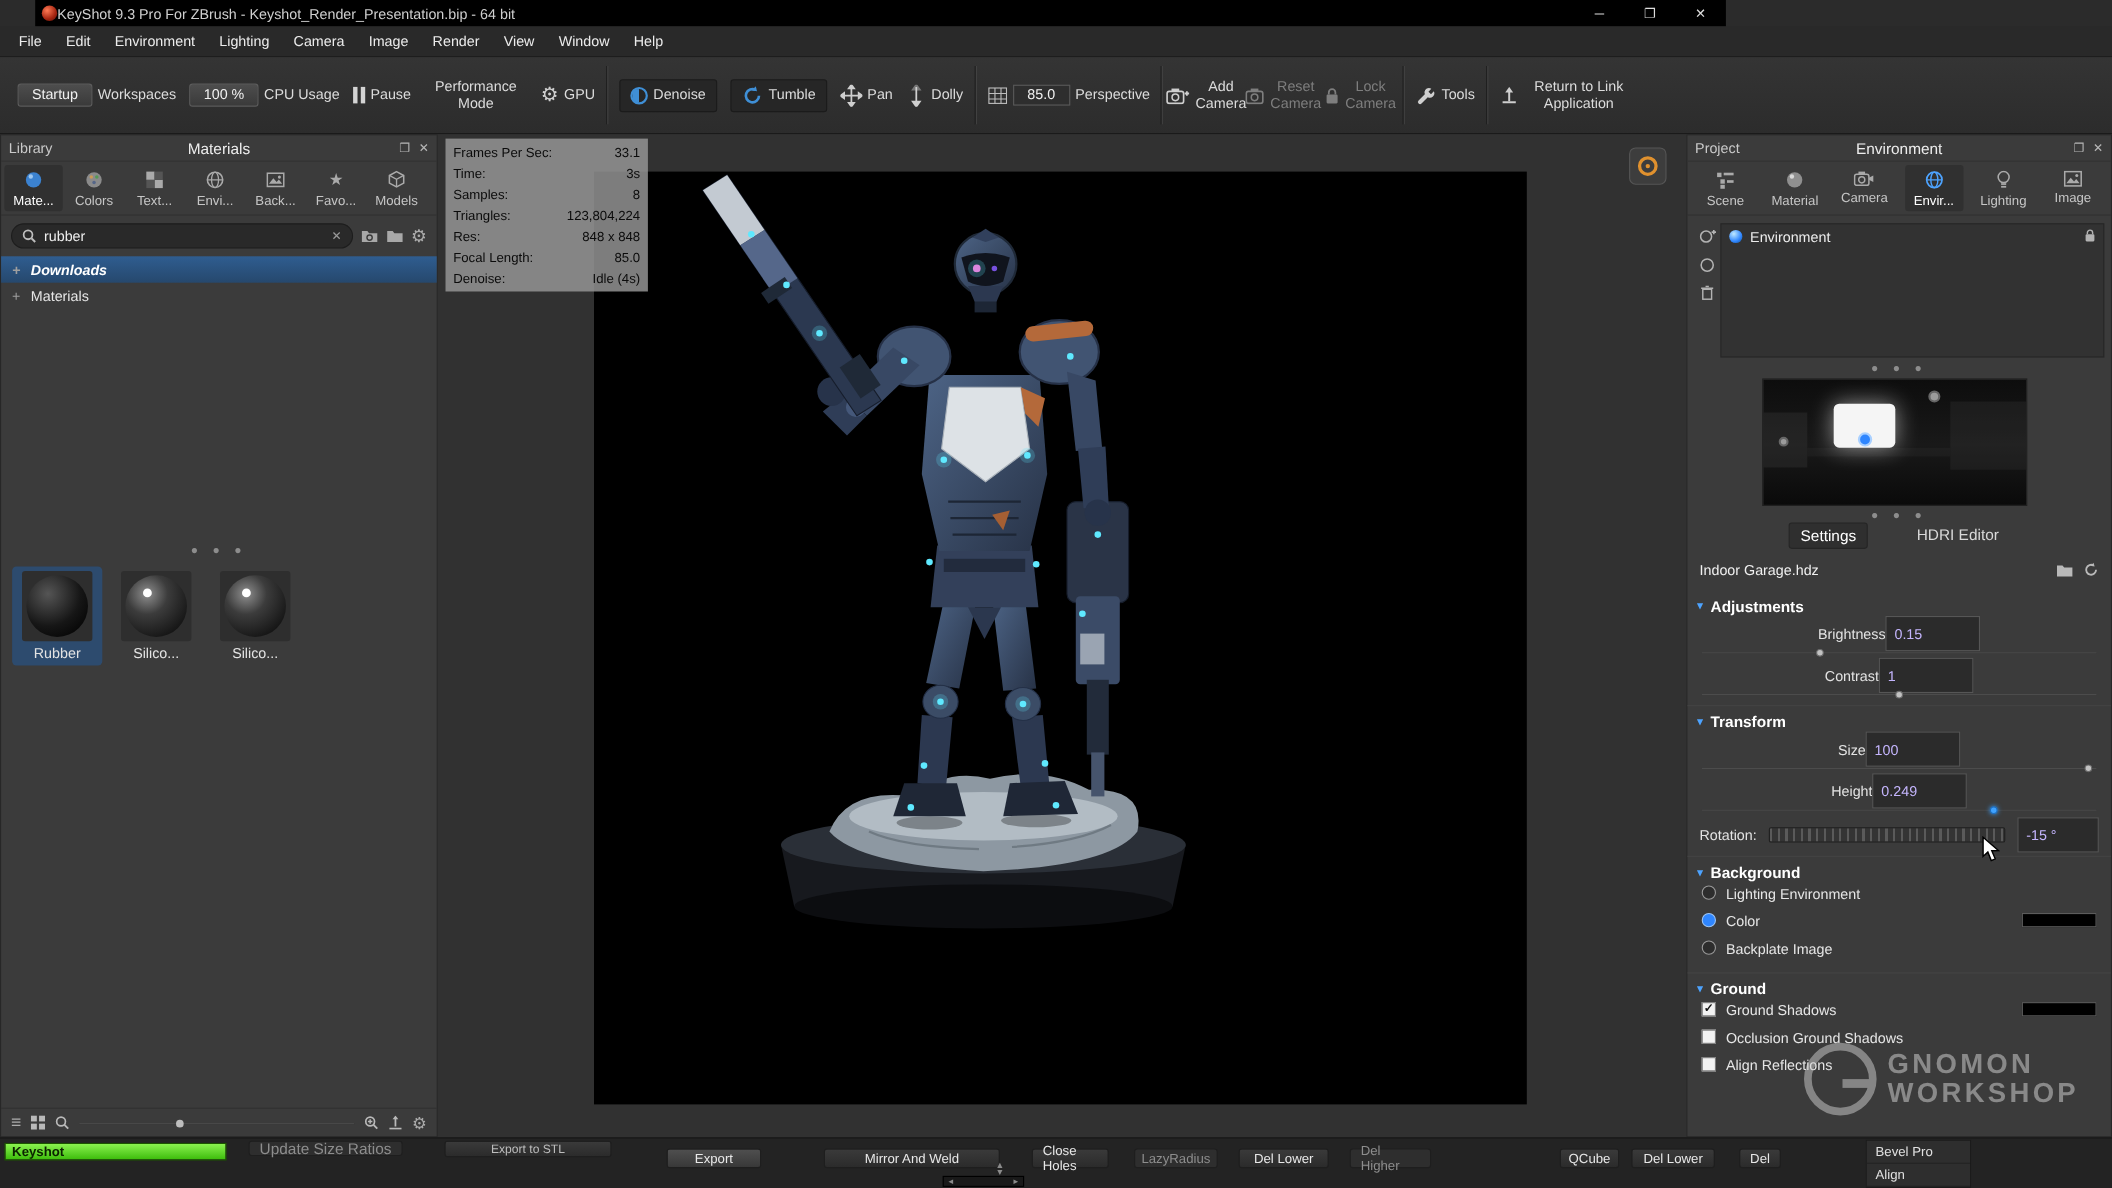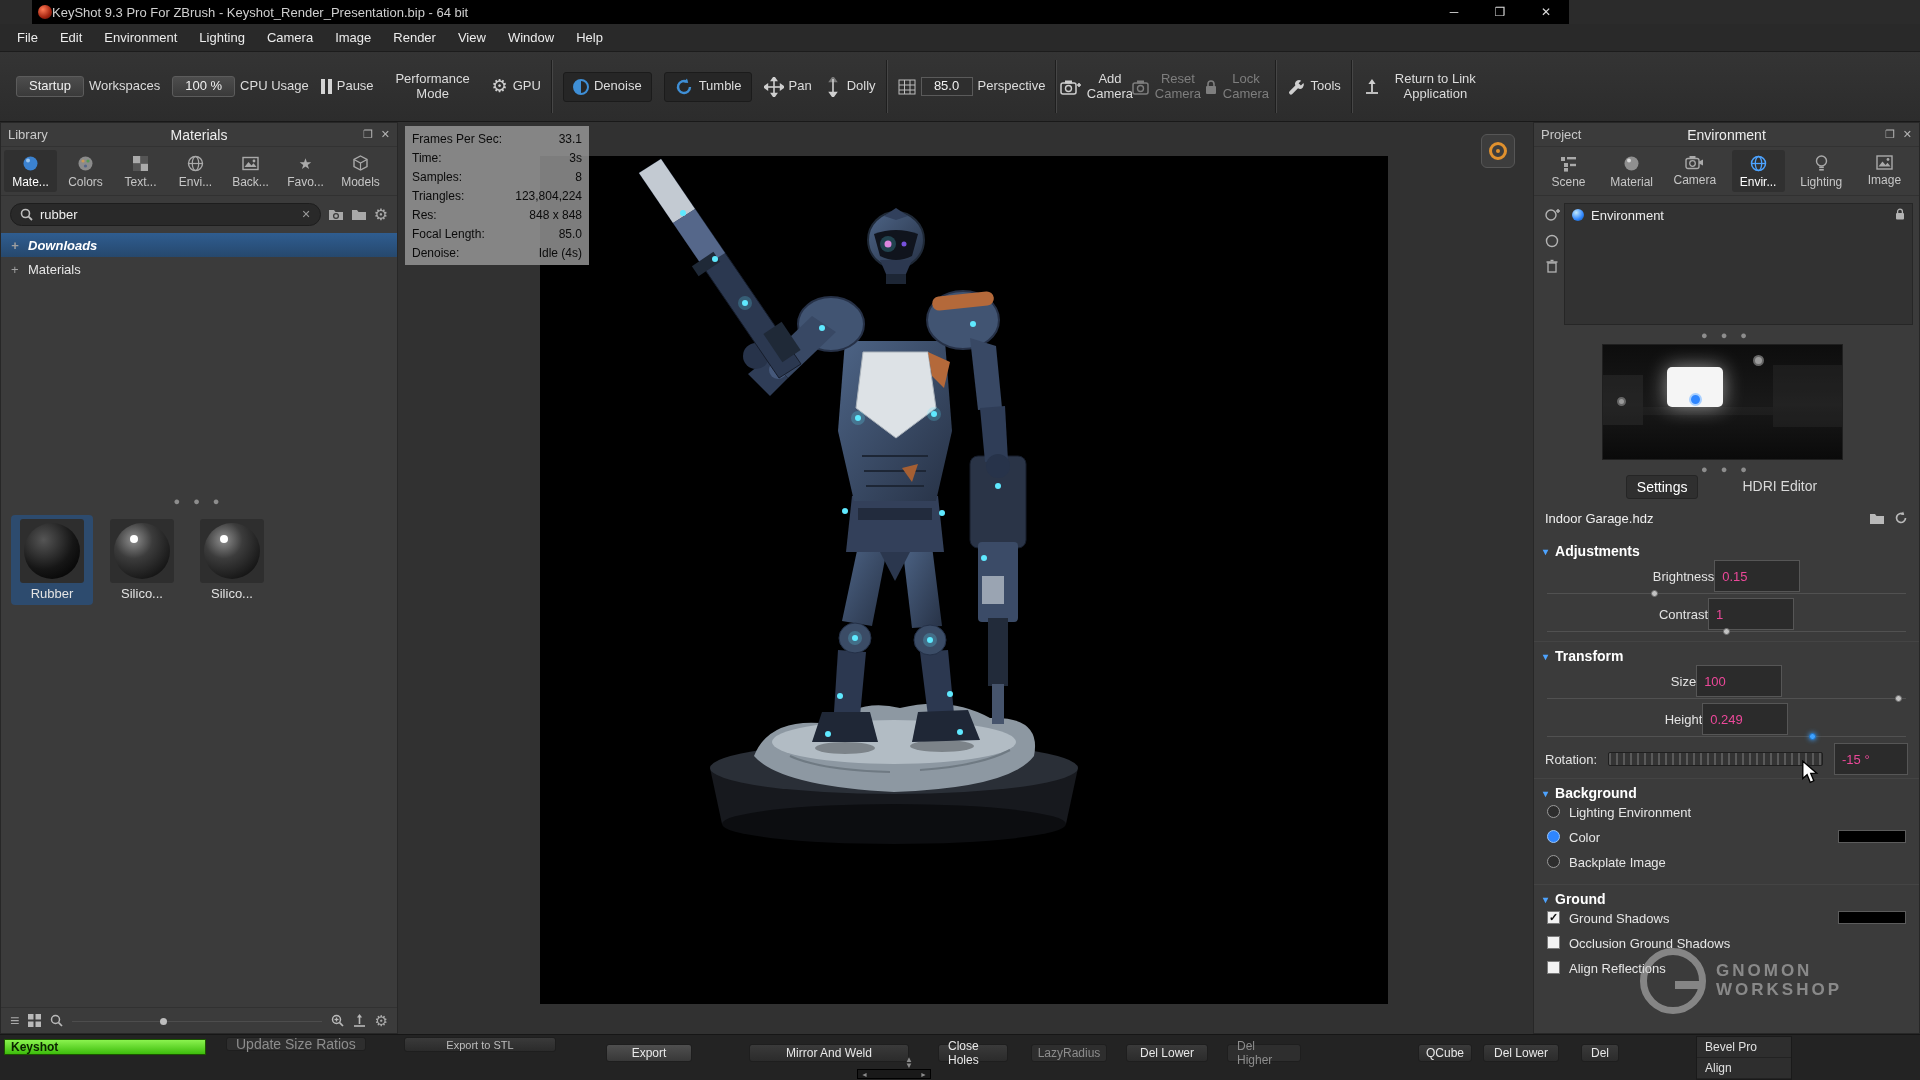--- a/index.html
+++ b/index.html
@@ -108,21 +108,21 @@
   .file-row { position:absolute; left:0; right:0; top:384px; display:flex; align-items:center; gap:9px;
     padding:0 11px; font-size:13px; color:#f0f0f0; height:22px; }
   .file-row .grow { flex:1; }
   .rp-sections { position:absolute; left:0; right:0; top:414px; }
   .sec-header { display:flex; align-items:center; gap:7px; padding:6px 9px 4px; font-size:14px; font-weight:bold; color:#fff;
     border-top:1px solid #444; margin-top:4px; }
   .sec-header .tri { color:#4da3ff; font-size:10px; }
   .sec-header:first-child { border-top:none; margin-top:0; }
   .prow { display:flex; align-items:center; justify-content:center; padding:0 11px; height:26px; font-size:13px; color:#e3e3e3; }
   .pfield { width:86px; height:32px; background:#2b2b2b; border:1px solid #565656; padding:0 7px;
-    display:flex; align-items:center; font-size:13px; color:#ec4899; }
+    display:flex; align-items:center; font-size:13px; color:#c4b5fd; }
   .ptrack { position:relative; height:10px; margin:0 13px 2px; }
   .ptrack .line { position:absolute; left:0; right:0; top:4px; height:1px; background:#242424; border-bottom:1px solid #515151; }
   .phandle { position:absolute; top:1px; width:7px; height:7px; margin-left:-4px; border-radius:50%; background:#c2c2c2; border:1px solid #6b6b6b; }
   .phandle.blue { background:#3fa2ff; border-color:#1d6dbd; box-shadow:0 0 5px #3fa2ff; }
   .dial { flex:1; height:14px; margin:0 11px; border:1px solid #1f1f1f; border-radius:2px;
     background:repeating-linear-gradient(90deg,#5a5a5a 0 2px,#343434 2px 7px); }
   .optrow { display:flex; align-items:flex-start; gap:9px; padding:0 13px; height:25px; font-size:13px; color:#e6e6e6; position:relative; }
   .radio { width:13px; height:13px; border-radius:50%; border:1px solid #9a9a9a; background:#2d2d2d; }
   .radio.sel { background:#2f86ff; border-color:#9cc5f5; }
   .cb { width:13px; height:13px; background:#f2f2f2; border:1px solid #7a7a7a; color:#111; font-size:11px;
@@ -141,21 +141,21 @@
   .popup2 { position:absolute; left:1696px; top:1px; width:96px; height:44px; background:#2e2e2e; border:1px solid #1a1a1a; }
   .popup2 .row { height:21px; display:flex; align-items:center; padding:0 8px; font-size:12px; color:#e0e0e0; border-bottom:1px solid #222; }
   .hscroll { position:absolute; left:857px; top:34px; width:74px; height:10px; background:#191919; border:1px solid #000;
     display:flex; justify-content:space-between; align-items:center; padding:0 3px; color:#8b8b8b; font-size:7px; }
   .updown { position:absolute; left:905px; top:22px; color:#8b8b8b; font-size:8px; line-height:6px; text-align:center; }
 
   
   .watermark { position:absolute; left:1640px; top:948px; display:flex; align-items:center; gap:10px; opacity:.5; z-index:50; pointer-events:none; }
   .wm-g { width:66px; height:66px; border-radius:50%; border:7px solid #cfcfcf; position:relative; }
   .wm-g::after { content:''; position:absolute; right:-2px; top:26px; width:26px; height:8px; background:#cfcfcf; }
-  .wm-text { color:#d6d6d6; font-weight:bold; font-size:17px; letter-spacing:3px; line-height:1.1; }
+  .wm-text { color:#d6d6d6; font-weight:bold; font-size:25px; letter-spacing:3px; line-height:1.1; }
   .cursor { position:absolute; left:1800px; top:760px; z-index:60; pointer-events:none; }
 </style>
 </head>
 <body>
 
 <div id="app">
 
   <div class="titlebar">
     <span class="app-icon"></span>
     <span>KeyShot 9.3 Pro For ZBrush - Keyshot_Render_Presentation.bip  - 64 bit</span>

